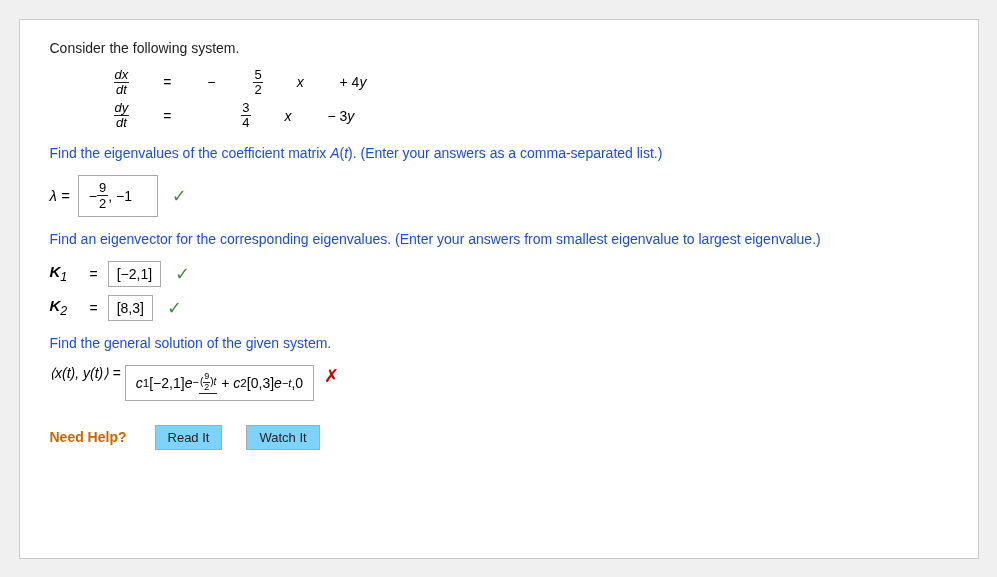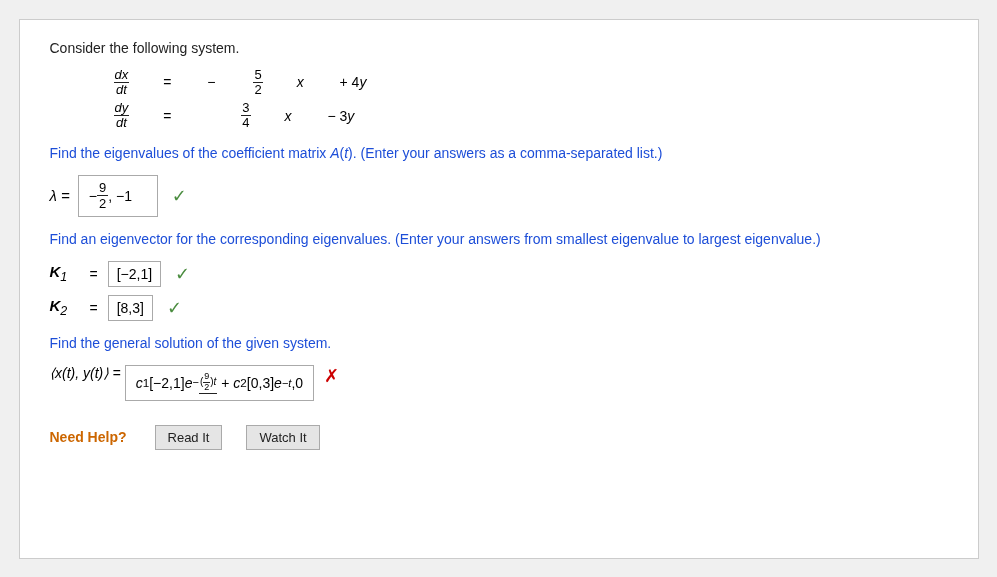--- a/index.html
+++ b/index.html
@@ -127,21 +127,21 @@
       margin-top: 24px;
       gap: 24px;
     }
     .help-label {
       color: #cc6600;
       font-weight: bold;
       font-size: 14px;
       margin-right: 4px;
     }
     .help-btn {
-      background: #e5e5e5;
+      background: #7dd3fc;
       border: 1px solid #aaa;
       padding: 4px 12px;
       font-size: 13px;
       cursor: pointer;
       color: #222;
     }
     .sep-line {
       margin-bottom: 14px;
     }
     .lambda-frac {

